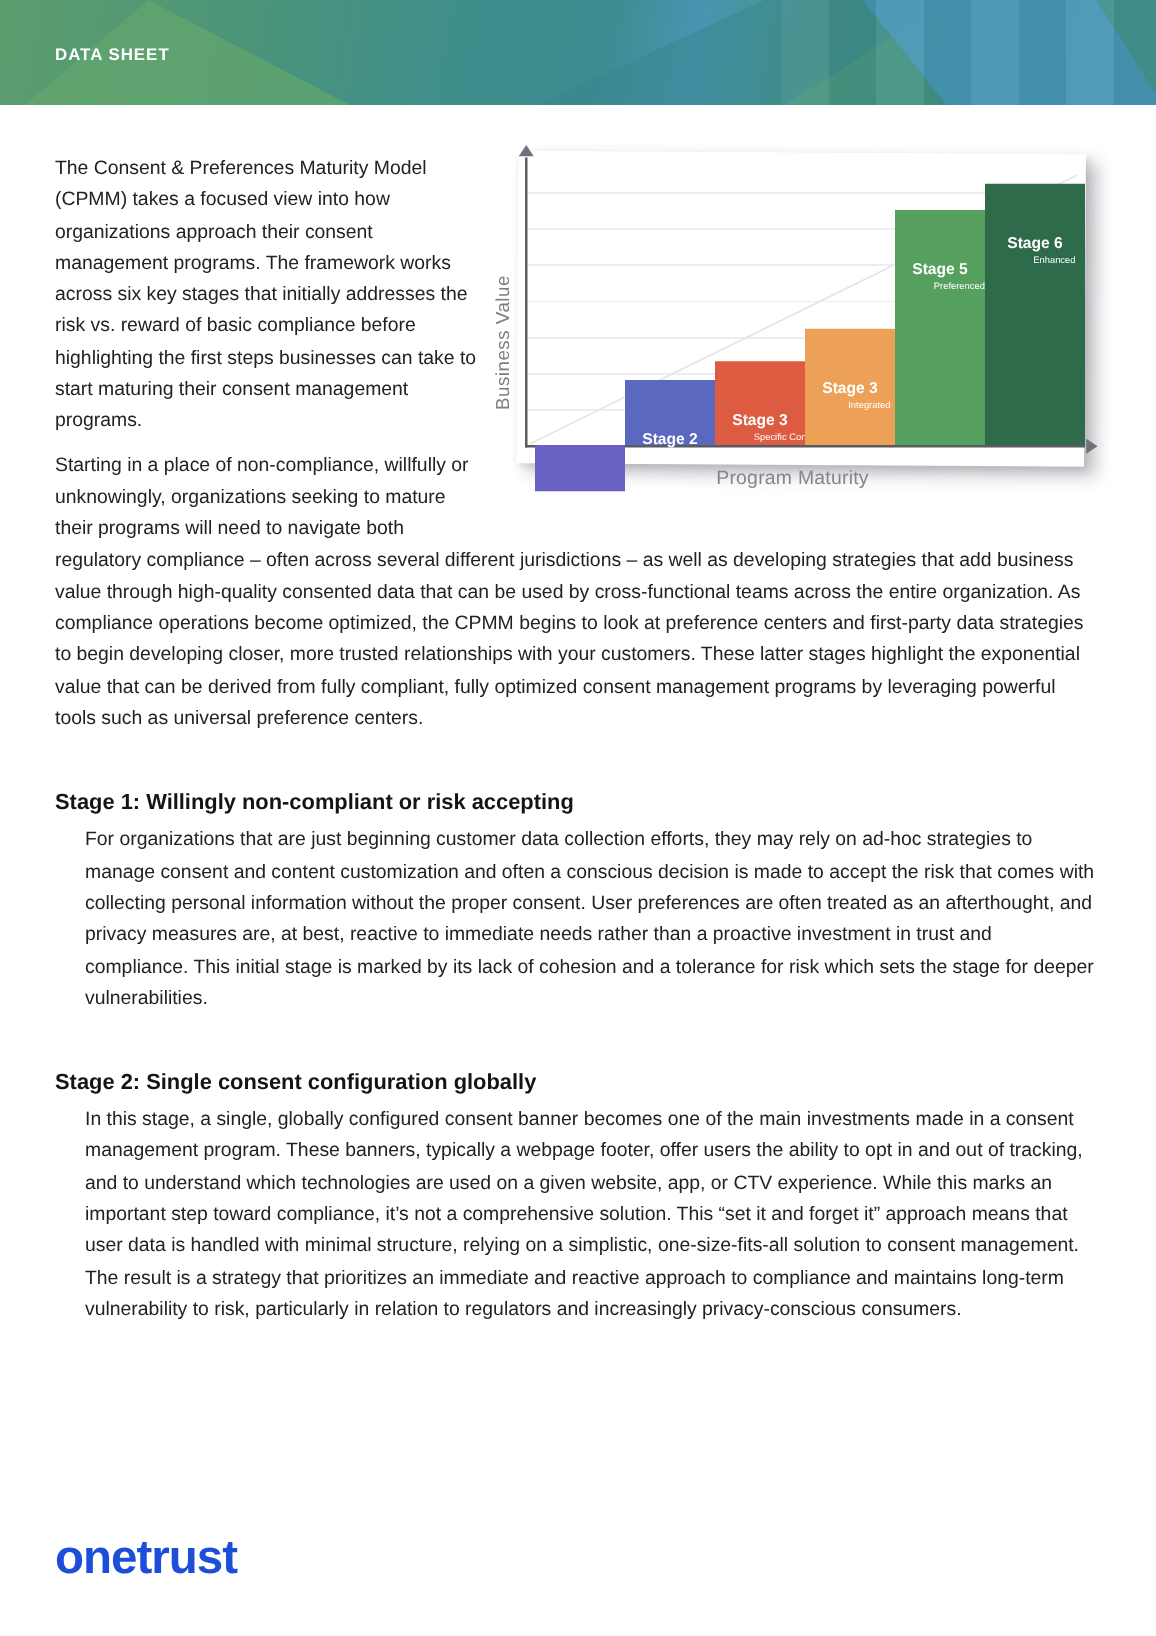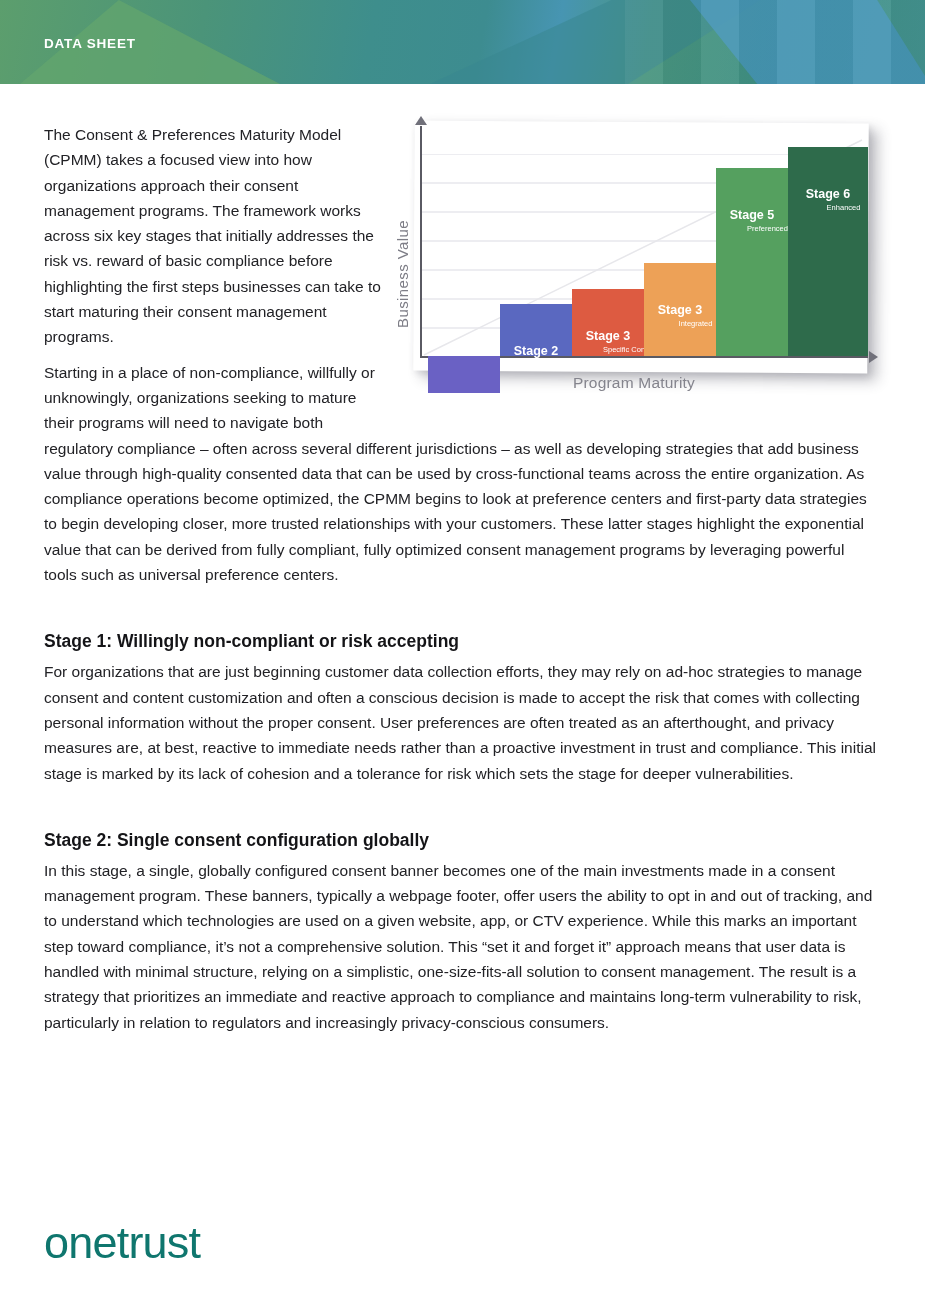--- a/index.html
+++ b/index.html
@@ -20,21 +20,21 @@
                   background:repeating-linear-gradient(90deg, rgba(255,255,255,.05) 0 38px, rgba(0,30,30,.05) 38px 76px); }
   .band-label { position:absolute; left:44px; top:36px; color:#ffffff; font-size:13.5px;
                 font-weight:bold; letter-spacing:.8px; z-index:3;text-align:right; }
 
   
   .content { padding:0 45px 0 44px; }
   h1.title { margin-top:96px; font-size:47px; line-height:1.17; font-weight:500;
              letter-spacing:-.6px; color:#17171a; }
   .intro { margin-top:38px; font-size:15.5px; line-height:25.3px; color:#222226; }
   .intro p + p { margin-top:10px; }
-  .body-text { font-size:15.5px; line-height:25.3px; color:#222226; }
+  .body-text { font-size:15.5px; line-height:25.3px; color:#222226;margin-left:24px; }
 
   
   .chart-float { float:right; width:488px; height:306px; margin-left:8px; margin-bottom:2px; position:relative; }
   .card-bg { position:absolute; left:22px; top:0; width:454px; height:250px; background:#fff;
              box-shadow:9px 7px 14px rgba(55,55,70,.32), 2px 3px 6px rgba(55,55,70,.12);
              transform:rotate(.35deg); }
   .plot { position:absolute; left:28px; top:4px; width:448px; height:232px;
           border-left:2px solid #5a5a63; border-bottom:2px solid #5a5a63;
           background:repeating-linear-gradient(to bottom,#ffffff 0 27.5px,#ededf1 27.5px 29px); }
   .arrow-up { position:absolute; left:-7px; top:-10px; width:0; height:0;
@@ -53,21 +53,21 @@
              color:#7d7d86; font-size:15px; letter-spacing:.4px; text-align:center; }
   .x-label { position:absolute; left:62px; top:244px; width:300px; text-align:center;
              color:#84848d; font-size:15.5px; font-weight:500; letter-spacing:.2px; }
 
   
   section.stage { margin-top:30px; }
   section.stage h2 { font-size:17.5px; font-weight:bold; color:#141417; margin-bottom:7px;margin-top:44px; }
 
   
   .footer { position:absolute; left:44px; bottom:44px; }
-  .logo { color:#0f766e; font-size:45px; font-weight:400; letter-spacing:-.8px; line-height:1; }
+  .logo { color:#1d4ed8; font-size:38px; font-weight:700; letter-spacing:-.8px; line-height:1; }
 
   .clearfix::after { content:""; display:block; clear:both; }
 </style>
 </head>
 <body>
 
 <div class="page">
 
   <header class="band">
     <div class="band-shape-a"></div>

